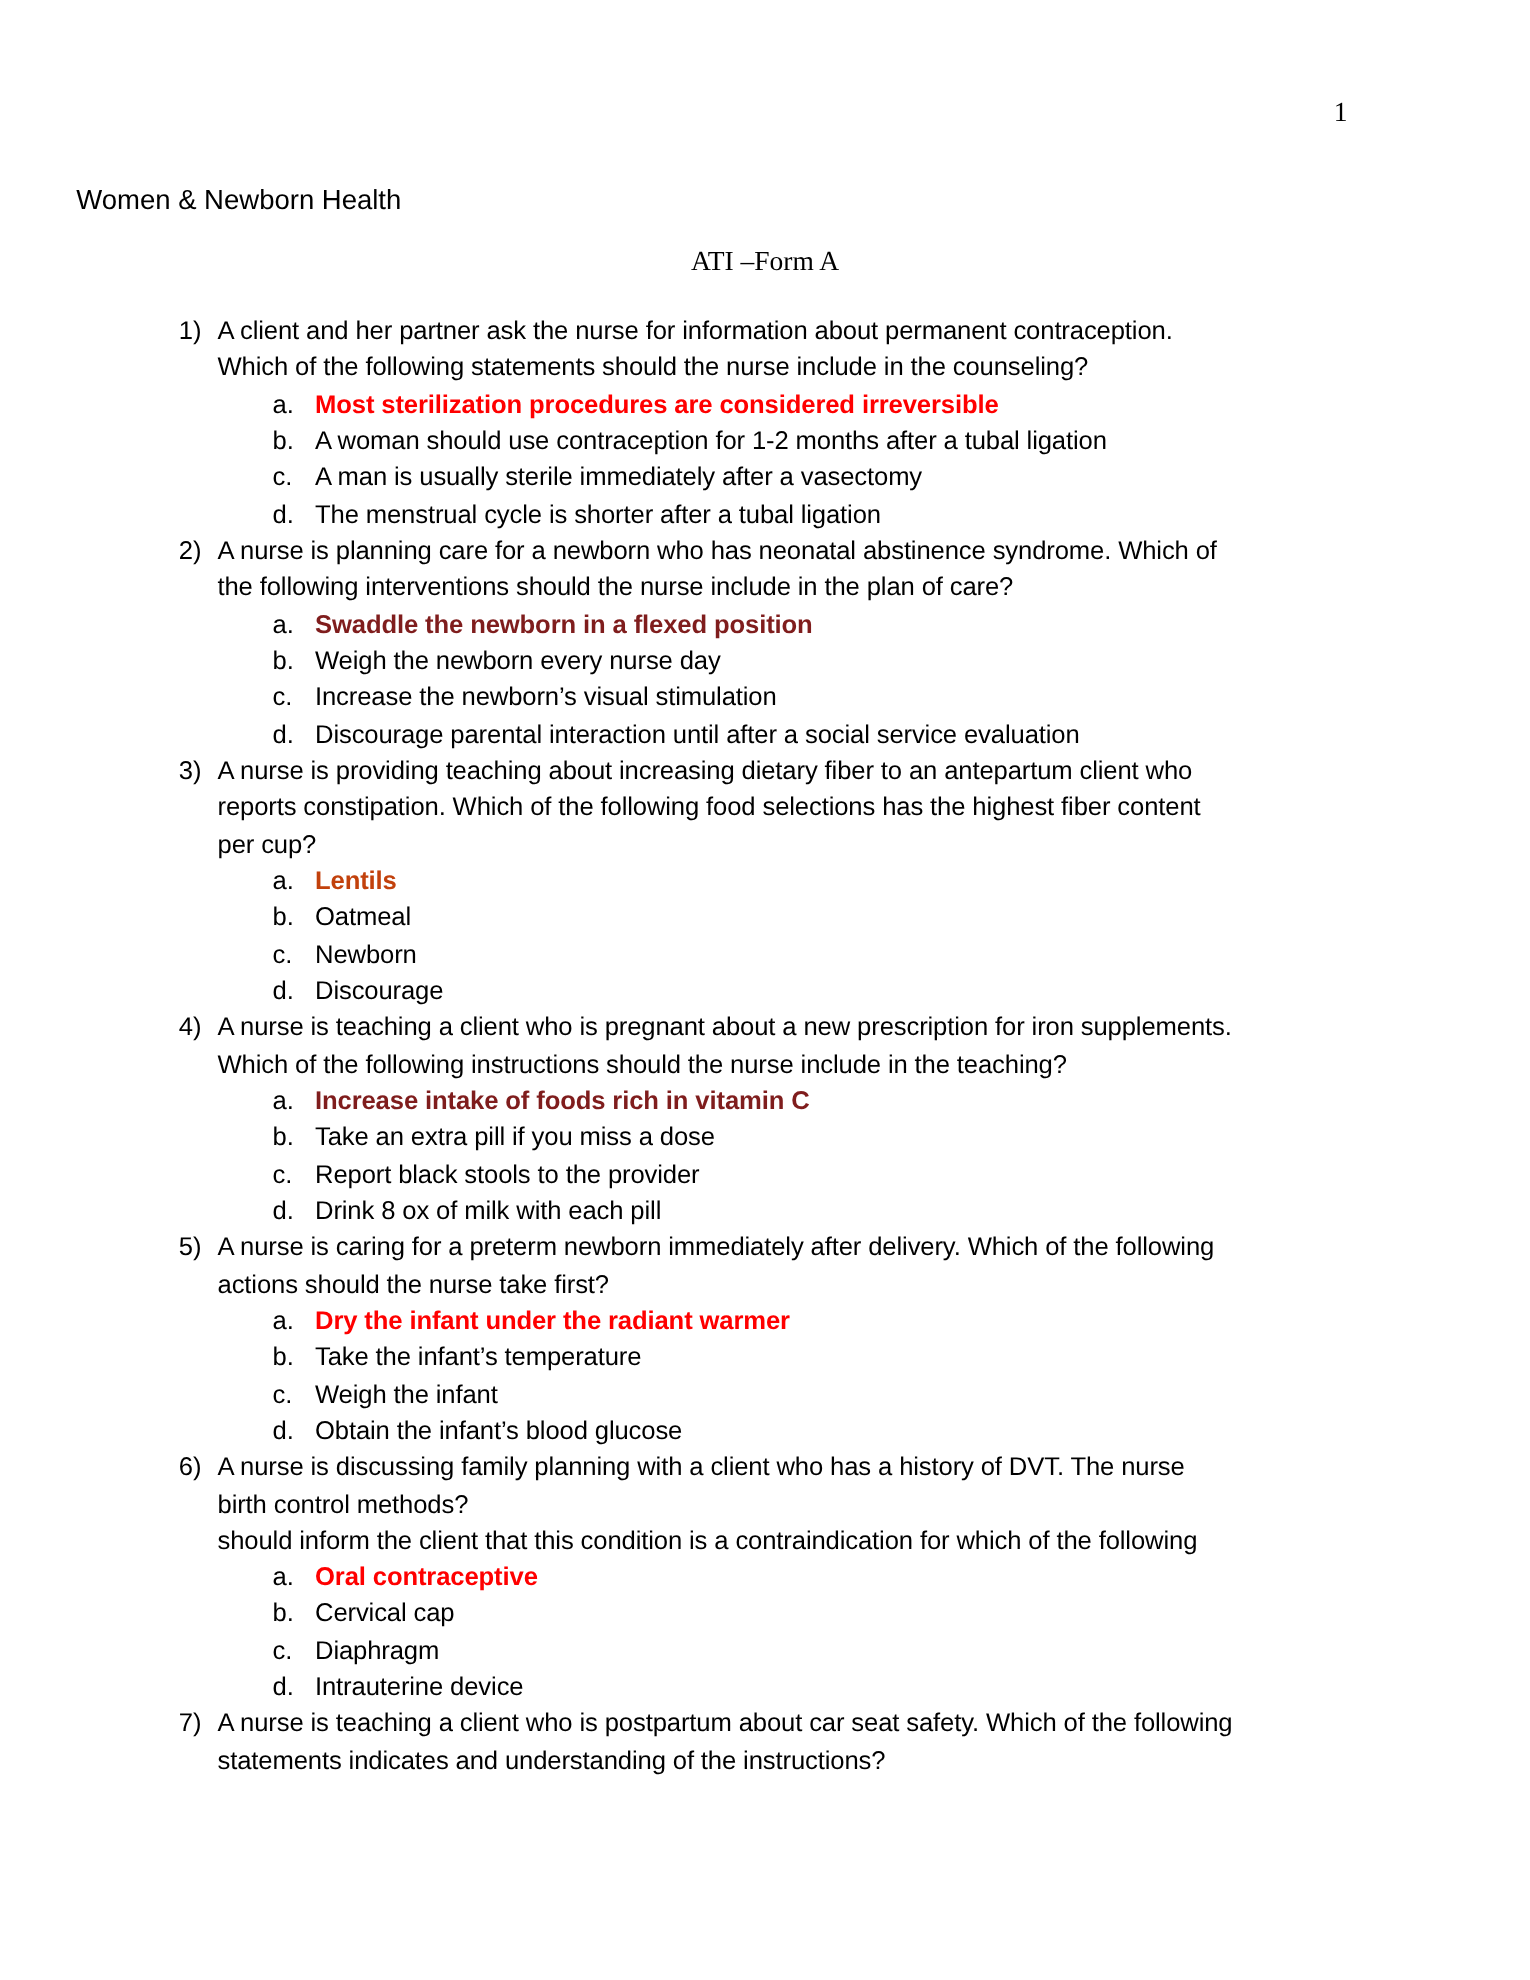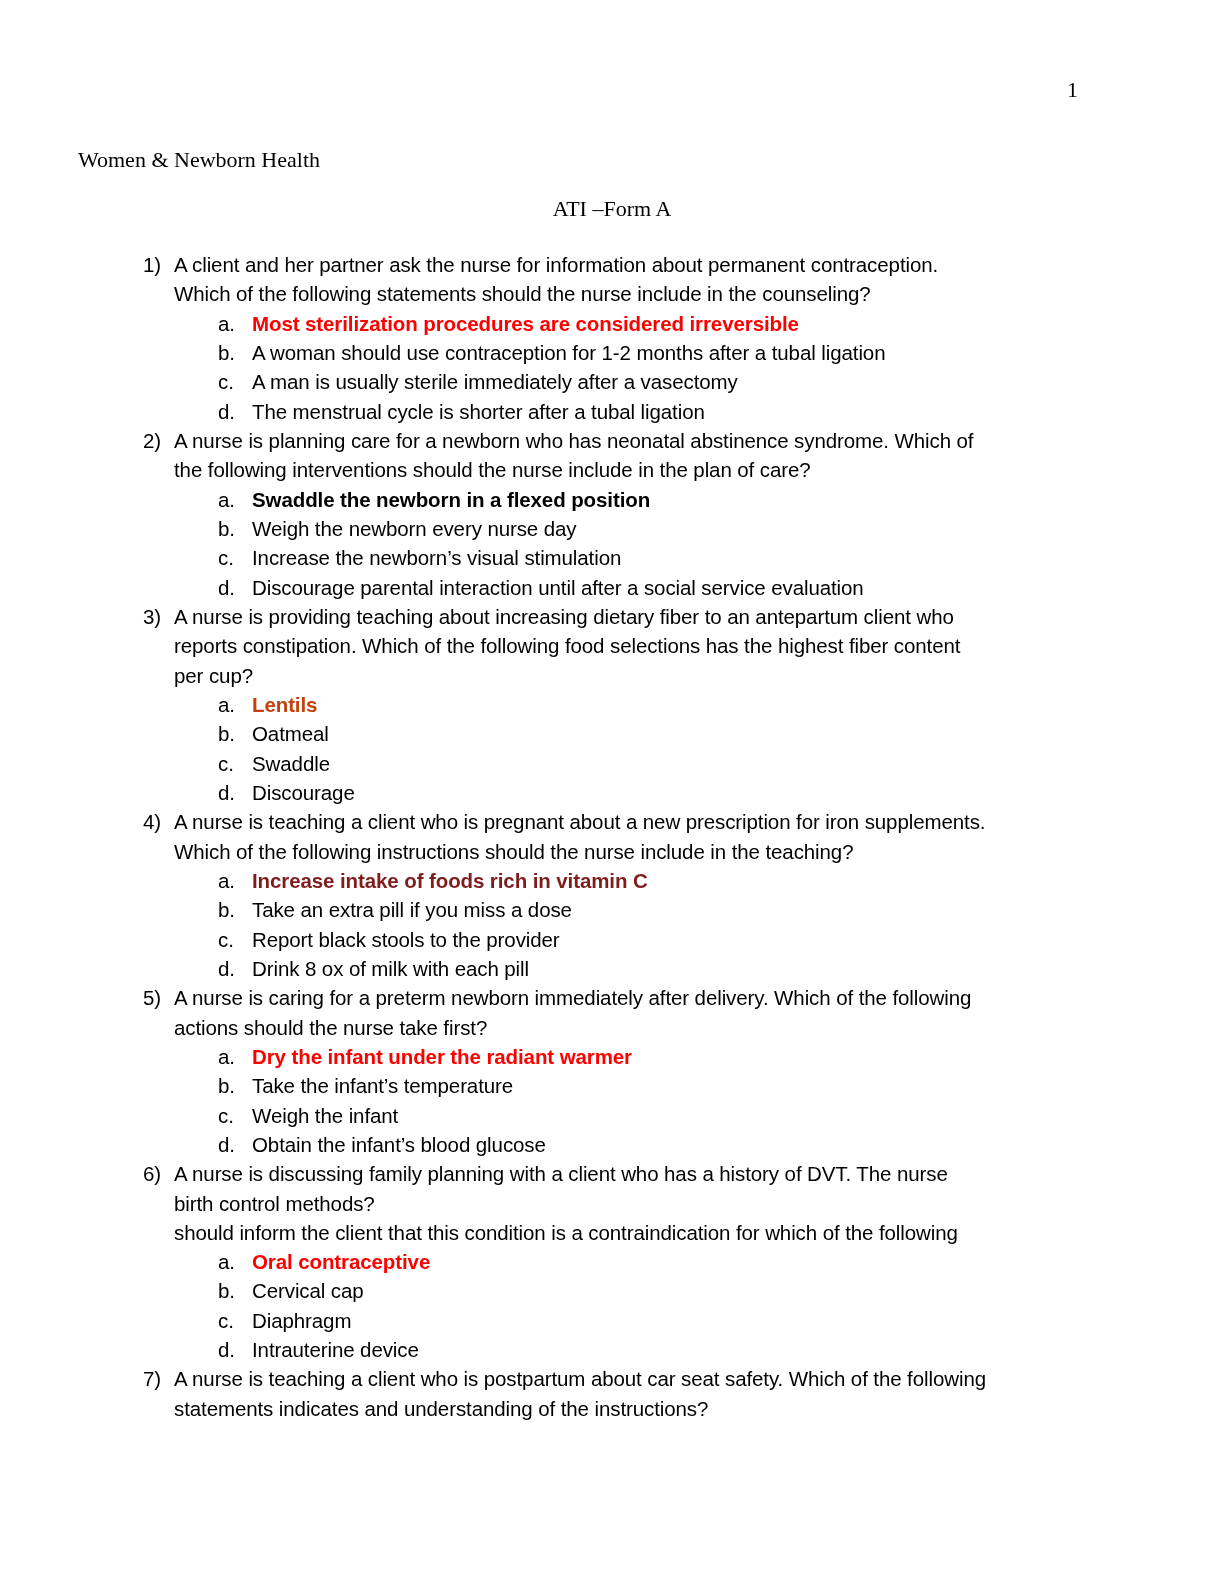--- a/index.html
+++ b/index.html
@@ -16,22 +16,22 @@
   .page-number {
     margin-top: 77px;
     text-align: right;
     padding-right: 146px;
     font-family: "Liberation Serif", serif;
     font-size: 22px;
     line-height: 25px;
   }
   .doc-title {
     margin-top: 45px;
-    margin-left: 78px;
-    font-family: Liberation Serif, serif;
+    margin-left: 61px;
+    font-family: Liberation Sans, sans-serif;
     font-size: 22px;
     line-height: 25px;
   }
   .form-title {
     margin-top: 24px;
     text-align: center;
     font-family: "Liberation Serif", serif;
     font-size: 22px;
     line-height: 25px;
   }
@@ -79,32 +79,32 @@
         <div class="stem-line"><span class="q-num">1)</span>A client and her partner ask the nurse for information about permanent contraception.</div>
         <div class="stem-line">Which of the following statements should the nurse include in the counseling?</div>
         <div class="option-row"><span class="opt-letter">a.</span><span class="opt-text correct" style="color: rgb(255, 0, 0);">Most sterilization procedures are considered irreversible</span></div>
         <div class="option-row"><span class="opt-letter">b.</span><span class="opt-text">A woman should use contraception for 1-2 months after a tubal ligation</span></div>
         <div class="option-row"><span class="opt-letter">c.</span><span class="opt-text">A man is usually sterile immediately after a vasectomy</span></div>
         <div class="option-row"><span class="opt-letter">d.</span><span class="opt-text">The menstrual cycle is shorter after a tubal ligation</span></div>
       </div>
       <div class="question">
         <div class="stem-line"><span class="q-num">2)</span>A nurse is planning care for a newborn who has neonatal abstinence syndrome. Which of</div>
         <div class="stem-line">the following interventions should the nurse include in the plan of care?</div>
-        <div class="option-row"><span class="opt-letter">a.</span><span class="opt-text correct" style="color: #000000;">Swaddle the newborn in a flexed position</span></div>
+        <div class="option-row"><span class="opt-letter">a.</span><span class="opt-text correct" style="color: #7f1d1d;">Swaddle the newborn in a flexed position</span></div>
         <div class="option-row"><span class="opt-letter">b.</span><span class="opt-text">Weigh the newborn every nurse day</span></div>
         <div class="option-row"><span class="opt-letter">c.</span><span class="opt-text">Increase the newborn’s visual stimulation</span></div>
         <div class="option-row"><span class="opt-letter">d.</span><span class="opt-text">Discourage parental interaction until after a social service evaluation</span></div>
       </div>
       <div class="question">
         <div class="stem-line"><span class="q-num">3)</span>A nurse is providing teaching about increasing dietary fiber to an antepartum client who</div>
         <div class="stem-line">reports constipation. Which of the following food selections has the highest fiber content</div>
         <div class="stem-line">per cup?</div>
         <div class="option-row"><span class="opt-letter">a.</span><span class="opt-text correct" style="color: #c2410c;">Lentils</span></div>
         <div class="option-row"><span class="opt-letter">b.</span><span class="opt-text">Oatmeal</span></div>
-        <div class="option-row"><span class="opt-letter">c.</span><span class="opt-text">Swaddle</span></div>
+        <div class="option-row"><span class="opt-letter">c.</span><span class="opt-text">Newborn</span></div>
         <div class="option-row"><span class="opt-letter">d.</span><span class="opt-text">Discourage</span></div>
       </div>
       <div class="question">
         <div class="stem-line"><span class="q-num">4)</span>A nurse is teaching a client who is pregnant about a new prescription for iron supplements.</div>
         <div class="stem-line">Which of the following instructions should the nurse include in the teaching?</div>
         <div class="option-row"><span class="opt-letter">a.</span><span class="opt-text correct" style="color: #7f1d1d;">Increase intake of foods rich in vitamin C</span></div>
         <div class="option-row"><span class="opt-letter">b.</span><span class="opt-text">Take an extra pill if you miss a dose</span></div>
         <div class="option-row"><span class="opt-letter">c.</span><span class="opt-text">Report black stools to the provider</span></div>
         <div class="option-row"><span class="opt-letter">d.</span><span class="opt-text">Drink 8 ox of milk with each pill</span></div>
       </div>

